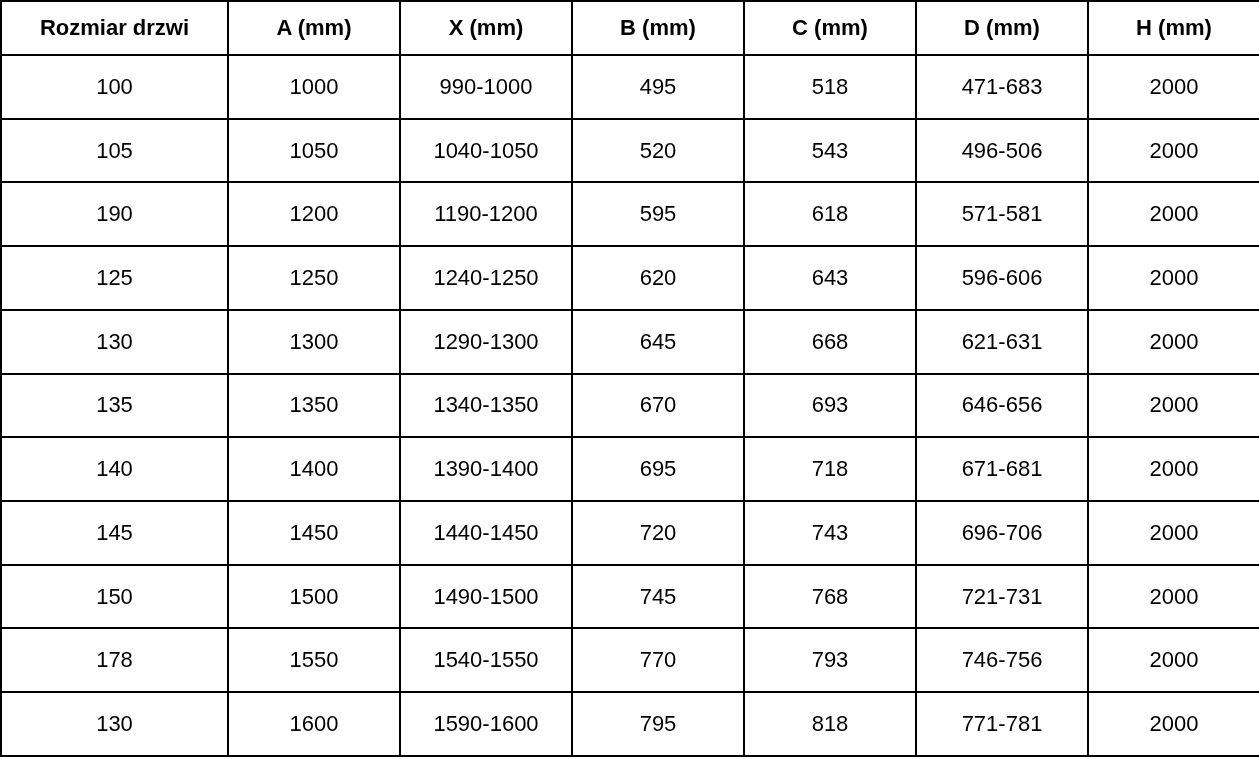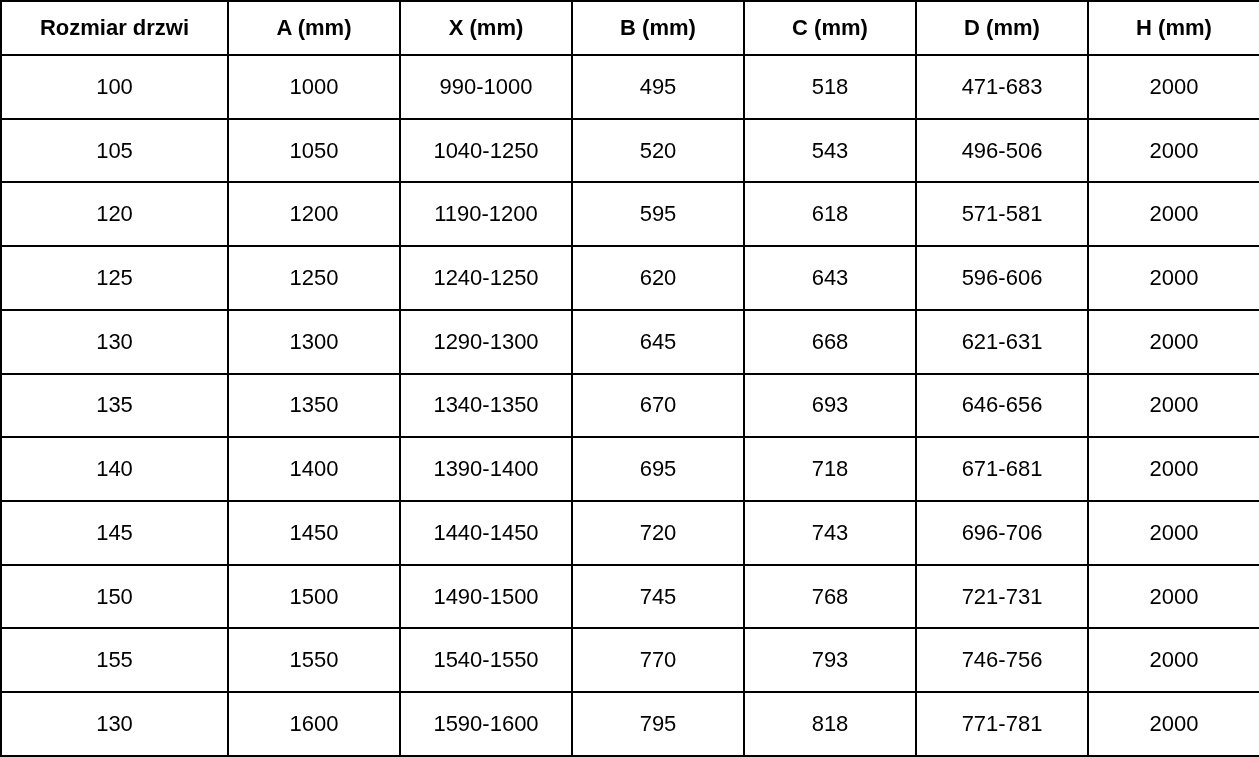--- a/index.html
+++ b/index.html
@@ -67,28 +67,28 @@
       <td>1000</td>
       <td>990-1000</td>
       <td>495</td>
       <td>518</td>
       <td>471-683</td>
       <td>2000</td>
     </tr>
     <tr>
       <td>105</td>
       <td>1050</td>
-      <td>1040-1250</td>
+      <td>1040-1050</td>
       <td>520</td>
       <td>543</td>
       <td>496-506</td>
       <td>2000</td>
     </tr>
     <tr>
-      <td>120</td>
+      <td>190</td>
       <td>1200</td>
       <td>1190-1200</td>
       <td>595</td>
       <td>618</td>
       <td>571-581</td>
       <td>2000</td>
     </tr>
     <tr>
       <td>125</td>
       <td>1250</td>
@@ -137,21 +137,21 @@
     <tr>
       <td>150</td>
       <td>1500</td>
       <td>1490-1500</td>
       <td>745</td>
       <td>768</td>
       <td>721-731</td>
       <td>2000</td>
     </tr>
     <tr>
-      <td>155</td>
+      <td>178</td>
       <td>1550</td>
       <td>1540-1550</td>
       <td>770</td>
       <td>793</td>
       <td>746-756</td>
       <td>2000</td>
     </tr>
     <tr>
       <td>130</td>
       <td>1600</td>

